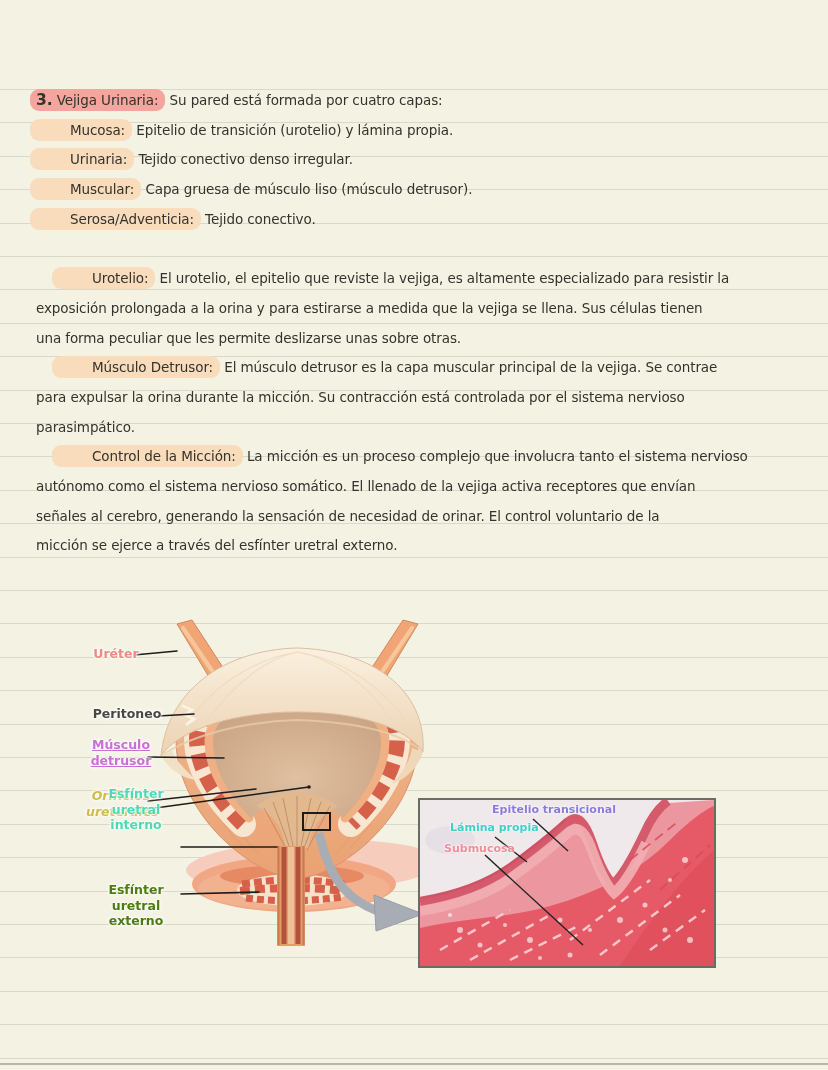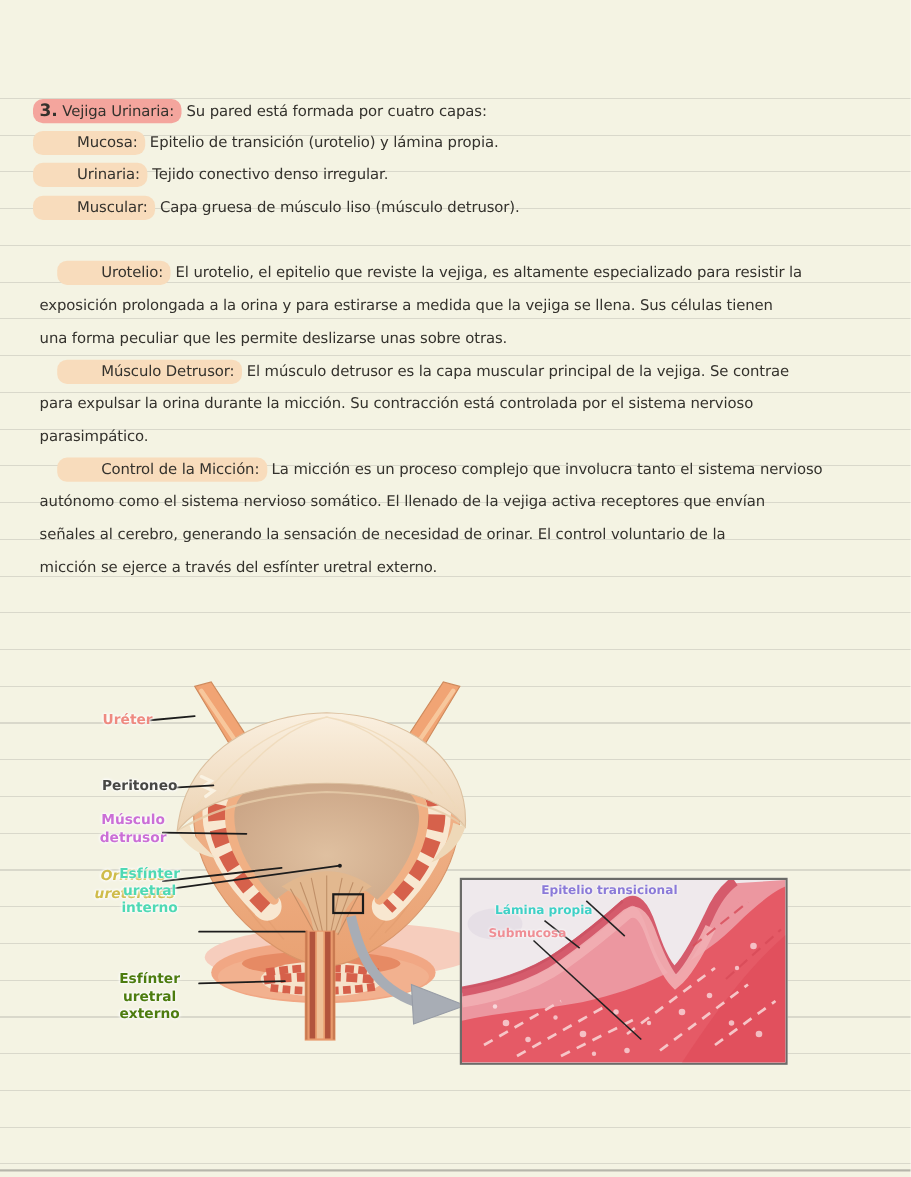--- a/index.html
+++ b/index.html
@@ -44,20 +44,21 @@
 
 <div class="page">
   <div class="ruling"></div>
   <div class="bottom-edge"></div>
 
   <div class="notes">
     <div class="row"><span class="hl hl-pink"><span class="num">3.</span><span> Vejiga Urinaria:</span></span><span> Su pared está formada por cuatro capas:</span></div>
     <div class="row"><span class="hl hl-peach">Mucosa:</span><span> Epitelio de transición (urotelio) y lámina propia.</span></div>
     <div class="row"><span class="hl hl-peach">Urinaria:</span><span> Tejido conectivo denso irregular.</span></div>
     <div class="row"><span class="hl hl-peach">Muscular:</span><span> Capa gruesa de músculo liso (músculo detrusor).</span></div>
+    <div class="row"><span class="hl hl-peach">Serosa/Adventicia:</span><span> Tejido conectivo.</span></div>
     <div class="row"></div>
     <div class="row pad"><span class="hl hl-peach">Urotelio:</span><span> El urotelio, el epitelio que reviste la vejiga, es altamente especializado para resistir la</span></div>
     <div class="row"><span>exposición prolongada a la orina y para estirarse a medida que la vejiga se llena. Sus células tienen</span></div>
     <div class="row"><span>una forma peculiar que les permite deslizarse unas sobre otras.</span></div>
     <div class="row pad"><span class="hl hl-peach">Músculo Detrusor:</span><span> El músculo detrusor es la capa muscular principal de la vejiga. Se contrae</span></div>
     <div class="row"><span>para expulsar la orina durante la micción. Su contracción está controlada por el sistema nervioso</span></div>
     <div class="row"><span>parasimpático.</span></div>
     <div class="row pad"><span class="hl hl-peach">Control de la Micción:</span><span> La micción es un proceso complejo que involucra tanto el sistema nervioso</span></div>
     <div class="row"><span>autónomo como el sistema nervioso somático. El llenado de la vejiga activa receptores que envían</span></div>
     <div class="row"><span>señales al cerebro, generando la sensación de necesidad de orinar. El control voluntario de la</span></div>
@@ -166,21 +167,21 @@
     <circle cx="309" cy="787" r="1.8" fill="#1c1c1c"></circle>
 
     <g>
       <path d="M 319,833 C 328,872 342,898 378,911" stroke="#a8adb5" stroke-width="9" fill="none"></path>
       <polygon points="374,895 423,914 376,931" fill="#a8adb5" stroke="#979ca6" stroke-width="1"></polygon>
     </g>
   </svg>
 
   <div class="flabel" id="lbl-ureter" style="color: rgb(238, 138, 128);">Uréter</div>
   <div class="flabel" id="lbl-peritoneo" style="color: rgb(71, 71, 68);">Peritoneo</div>
-  <div class="flabel" id="lbl-musculo" style="color: rgb(203, 111, 214);">Músculo detrusor</div>
+  <div class="flabel" id="lbl-musculo" style="color: rgb(203, 111, 214); text-decoration: underline;">Músculo detrusor</div>
   <div class="flabel" id="lbl-orificios" style="color: rgb(207, 188, 74); font-style: italic;">Orificios ureterales</div>
   <div class="flabel" id="lbl-interno" style="color: rgb(79, 217, 180);">Esfínter uretral interno</div>
   <div class="flabel" id="lbl-externo" style="color: #4d7c0f;">Esfínter uretral externo</div>
 
   <div class="inset">
     <svg width="294" height="166" viewBox="0 0 294 166">
       <rect x="0" y="0" width="294" height="166" fill="#efe9ec"></rect>
       <ellipse cx="30" cy="40" rx="25" ry="14" fill="#e6dfe6"></ellipse>
       <path d="M 0,104 C 30,99 62,90 90,70 C 114,53 132,38 148,24 C 158,15 166,26 172,44
                C 178,62 184,78 193,86 C 203,78 214,57 224,36 C 230,22 238,10 248,3

